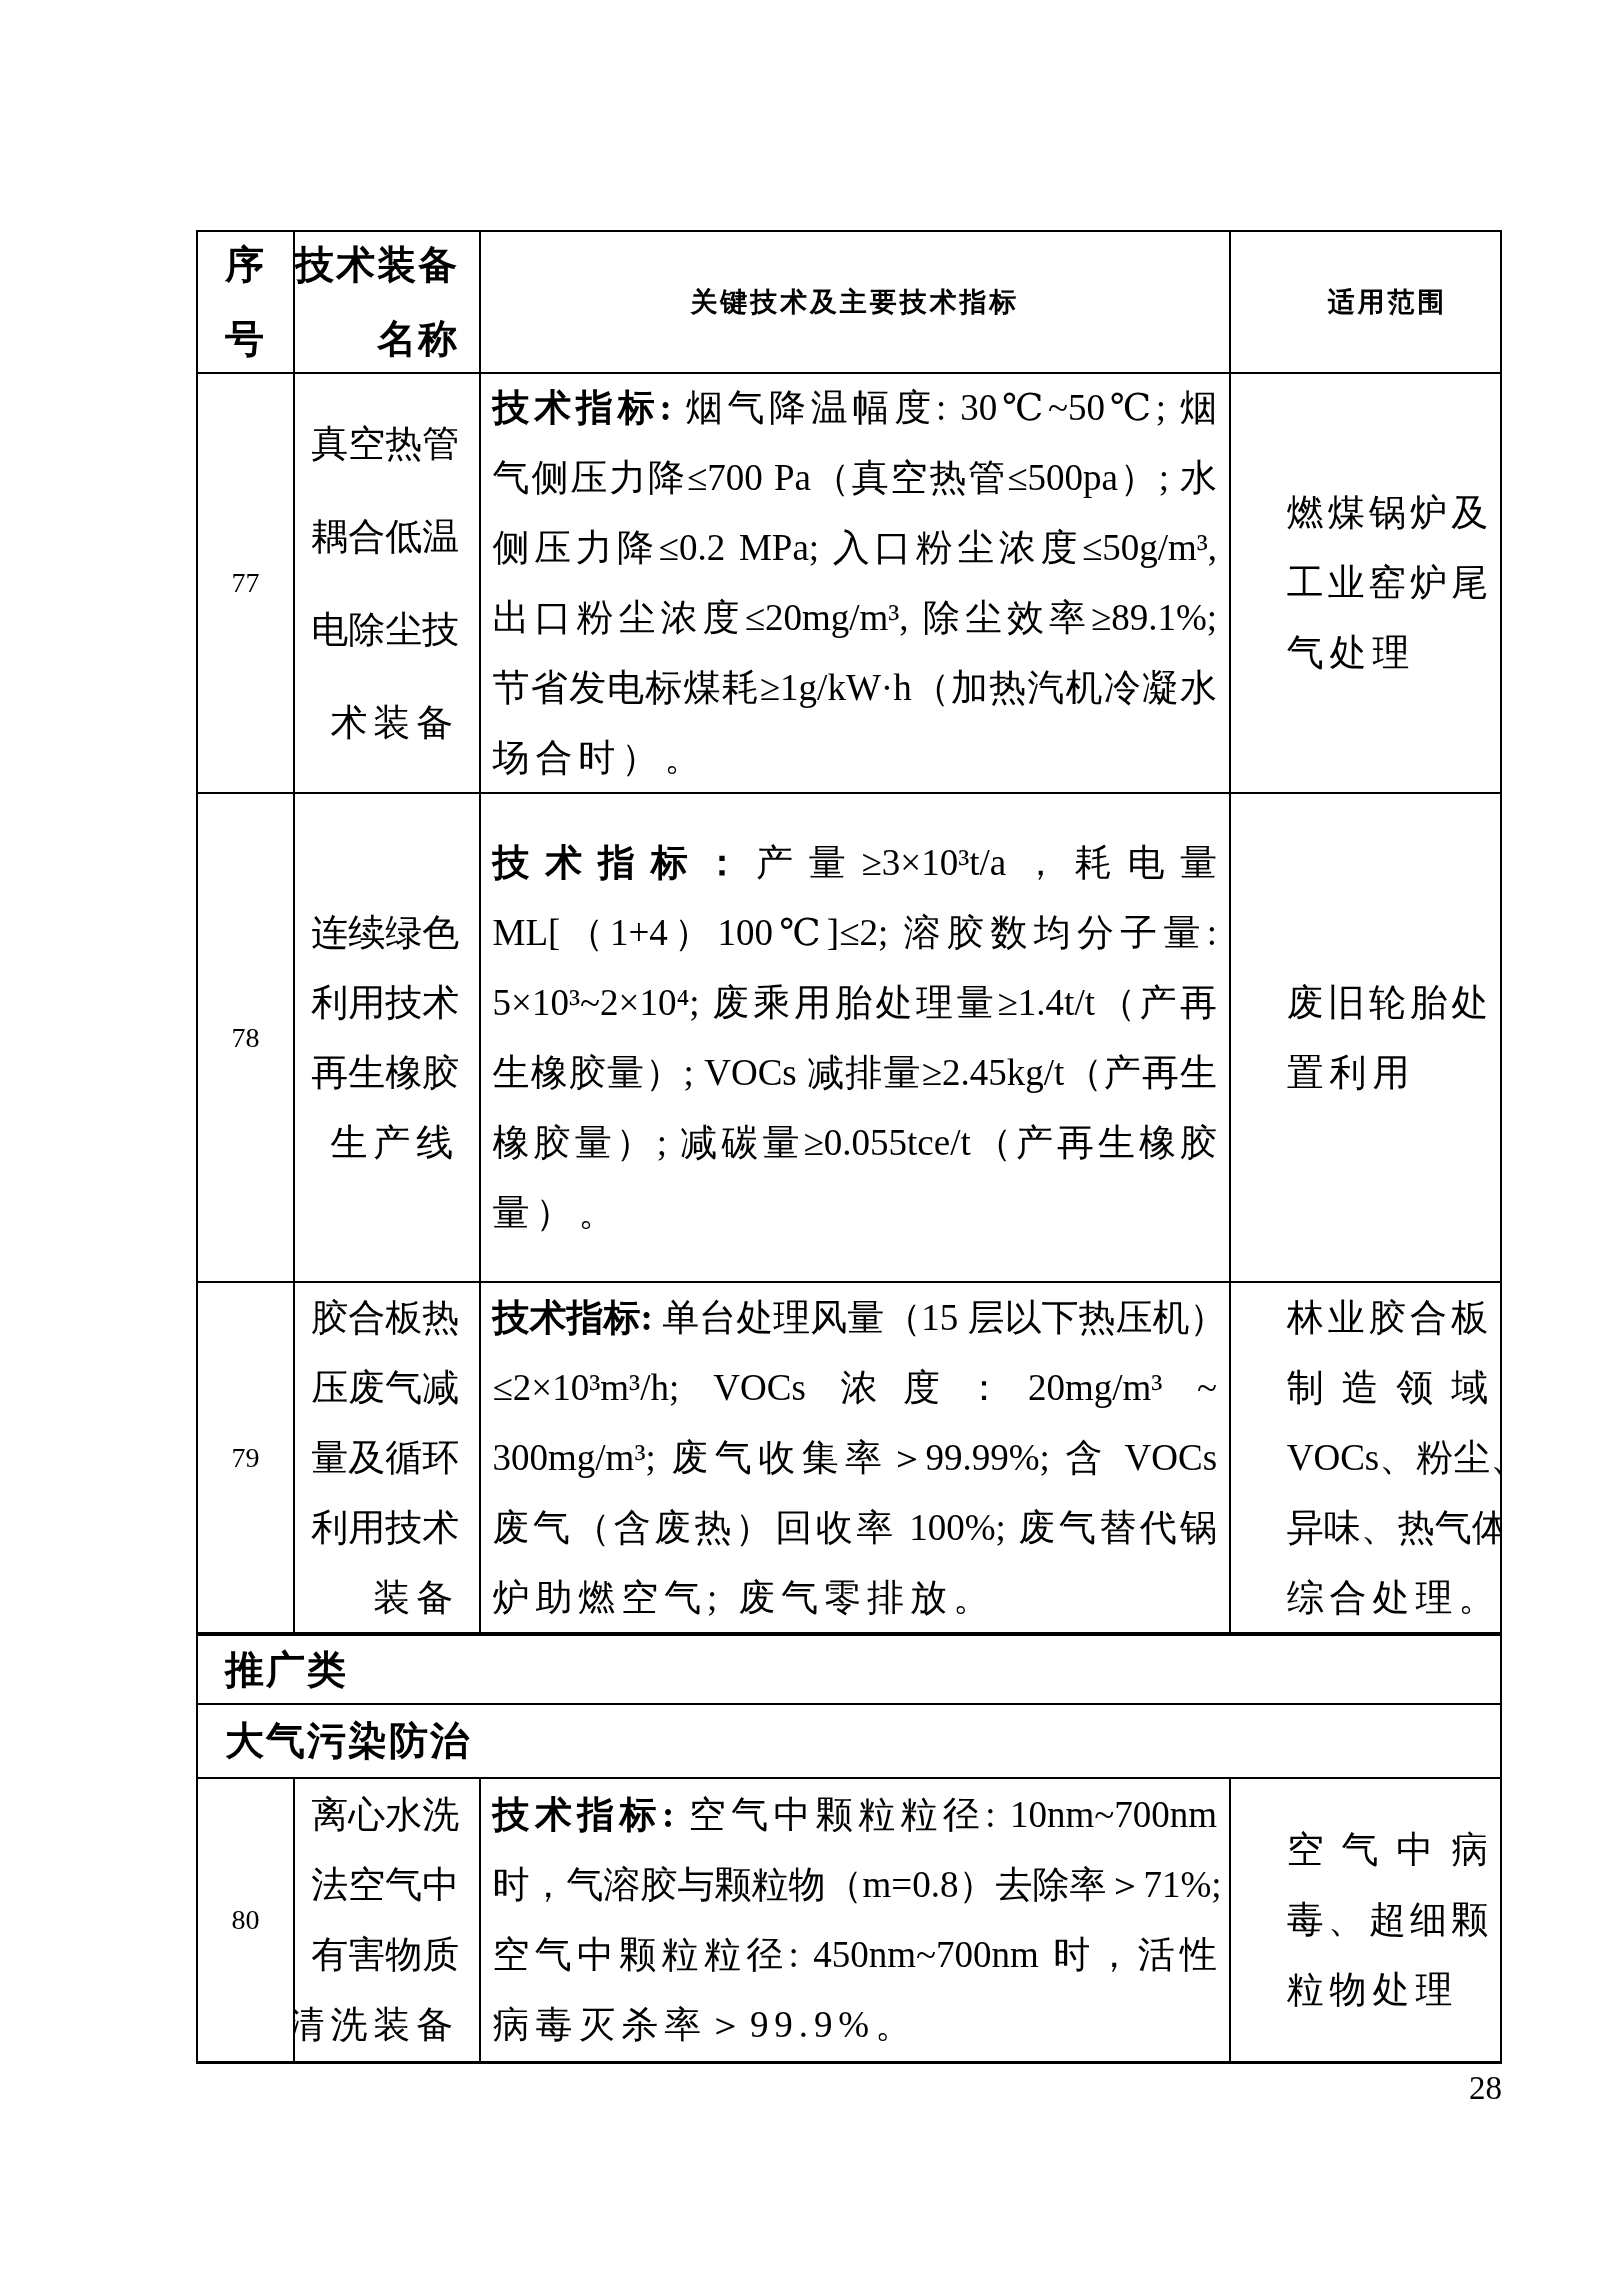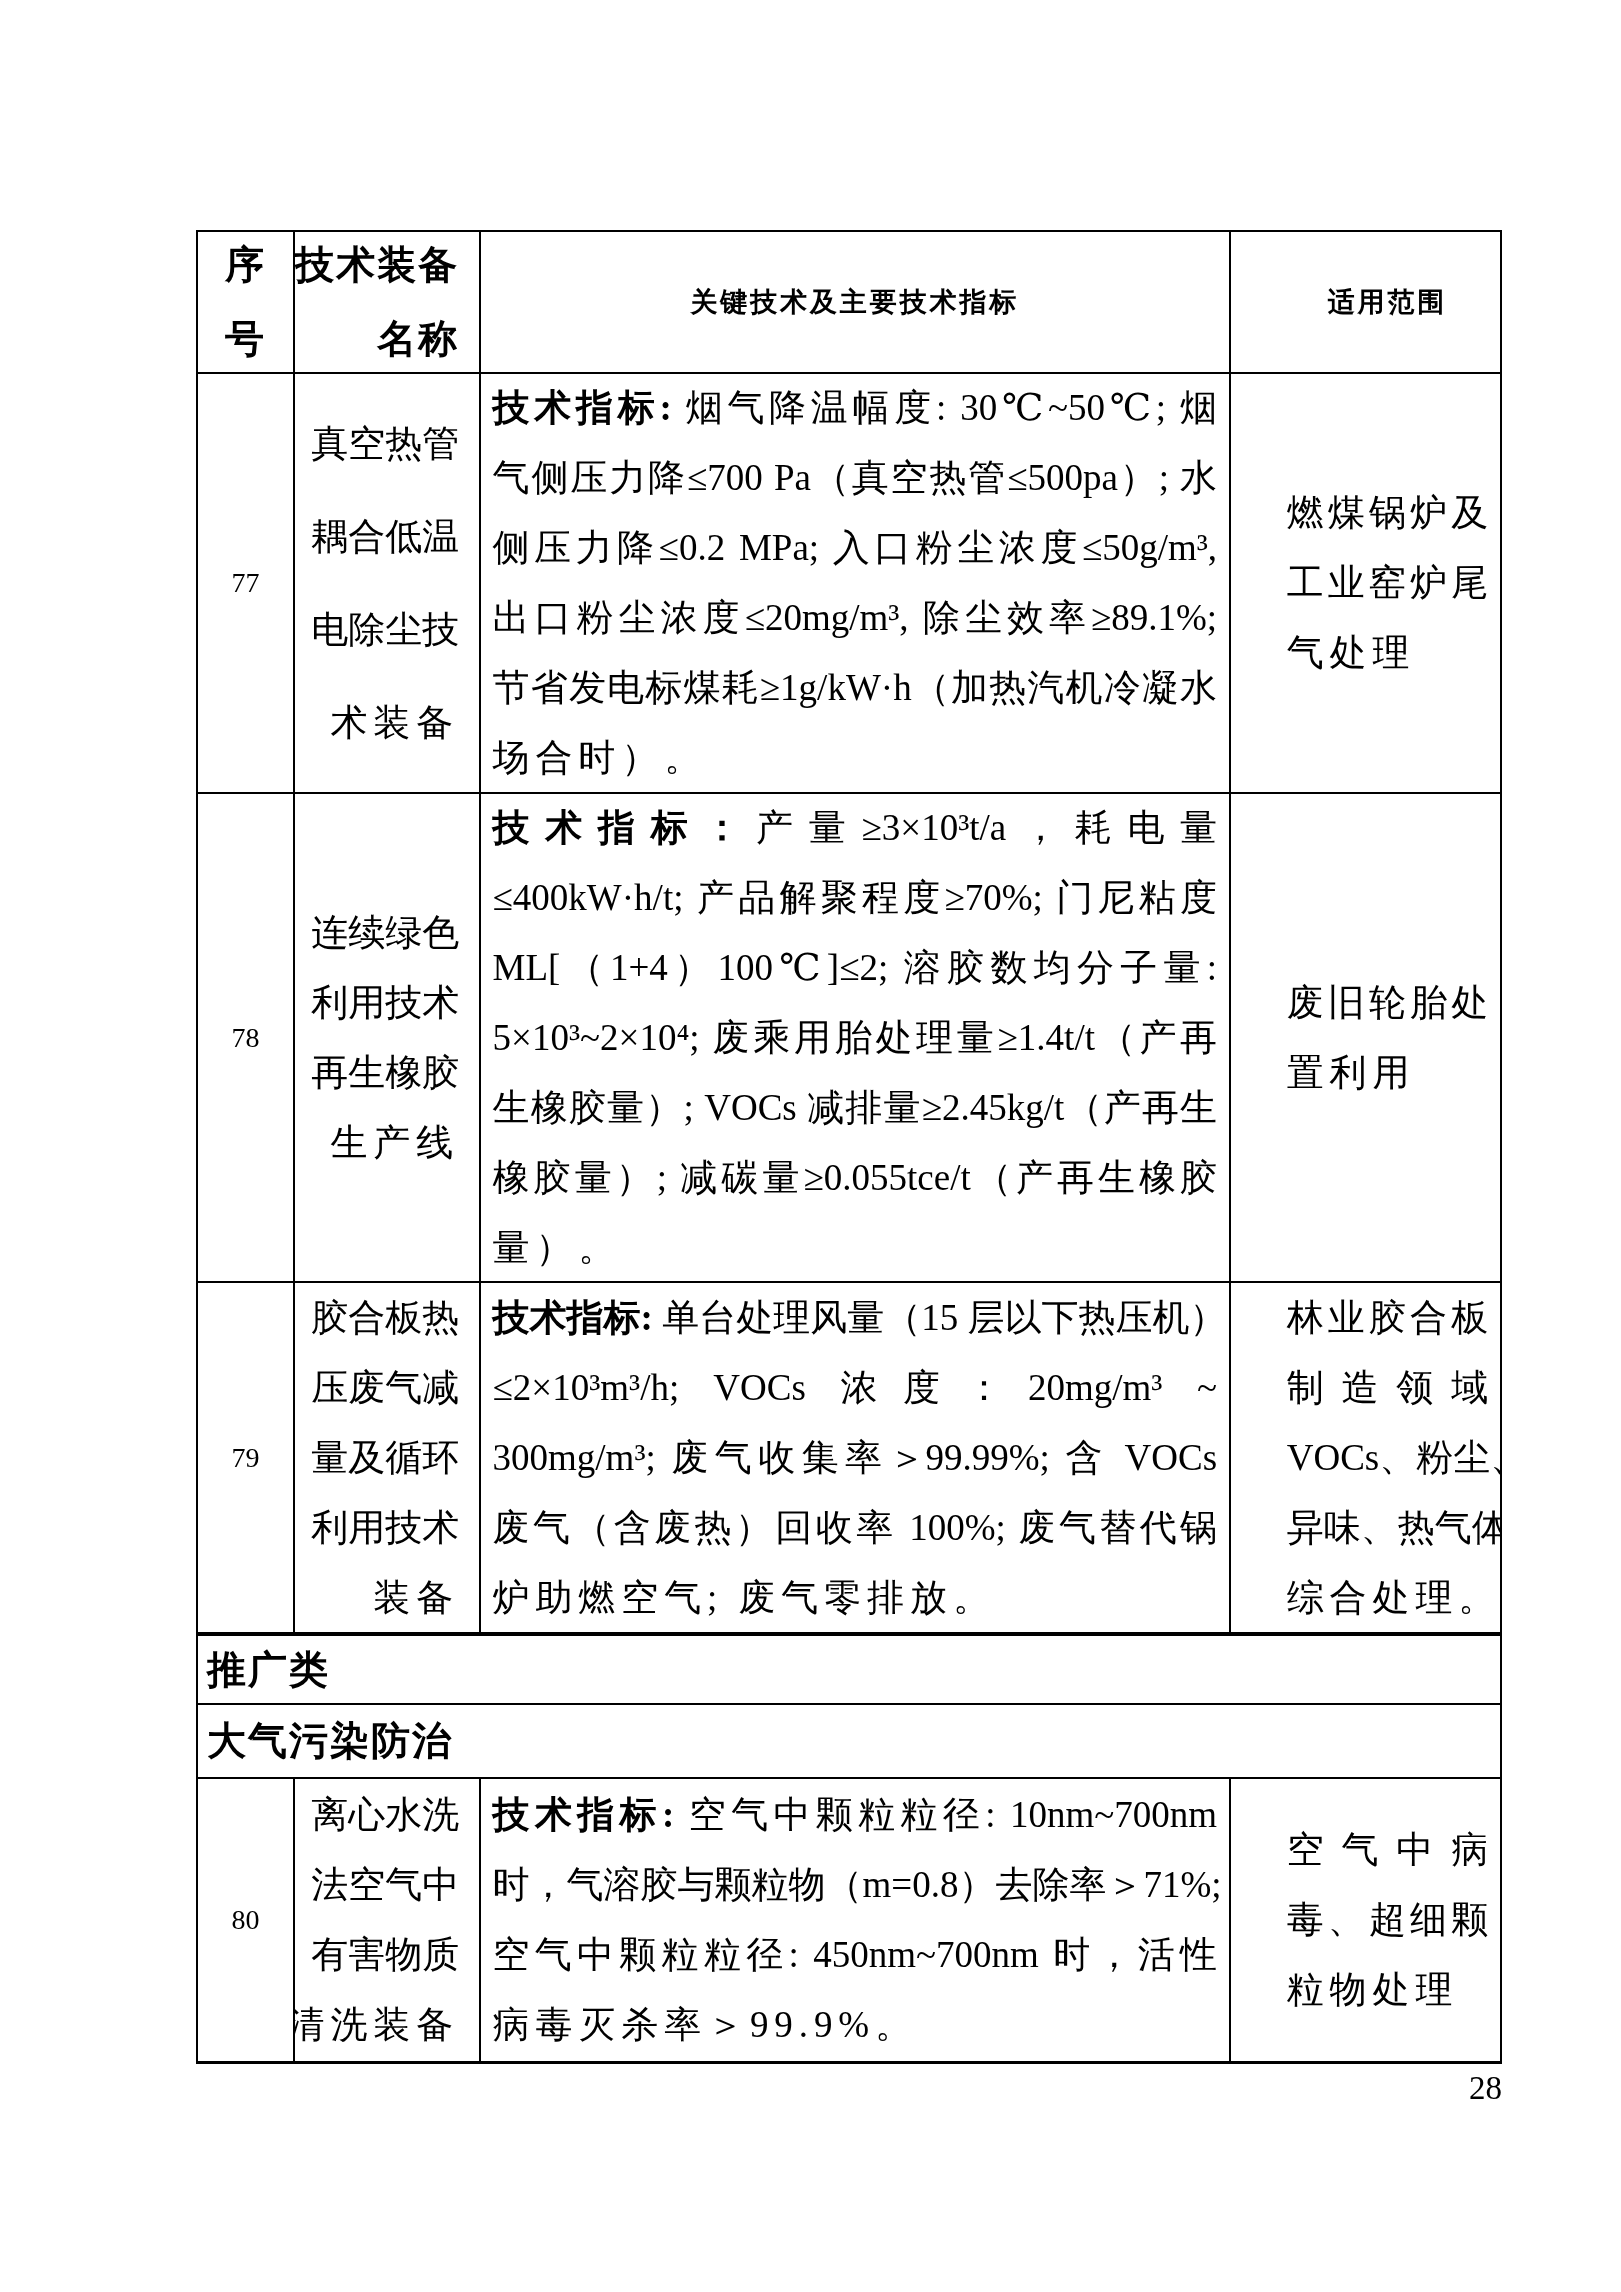--- a/index.html
+++ b/index.html
@@ -66,21 +66,21 @@
     letter-spacing: 2.9px;
   }
   .serial {
     font-size: 28px;
     text-align: center;
   }
   .section-row {
     height: 69px;
     display: flex;
     align-items: center;
-    padding-left: 9px;
+    padding-left: 27px;
     font-weight: bold;
     font-size: 39px;
     letter-spacing: 2px;
     border-bottom: 2px solid #000;
   }
   b { font-weight: bold; }
   .page-number {
     position: absolute;
     left: 196px;
     top: 2070px;
@@ -143,21 +143,20 @@
         <div class="serial">78</div>
       </div>
       <div class="cell c2">
           <div class="cell-line">连续绿色</div>
           <div class="cell-line">利用技术</div>
           <div class="cell-line">再生橡胶</div>
           <div class="cell-line last">生产线</div>
         </div>
       <div class="cell c3">
           <div class="cell-line"><b>技术指标：</b>产量≥3×10³t/a，耗电量</div>
-          <div class="cell-line">≤400kW·h/t; 产品解聚程度≥70%; 门尼粘度</div>
           <div class="cell-line">ML[（1+4）100℃]≤2; 溶胶数均分子量:</div>
           <div class="cell-line">5×10³~2×10⁴; 废乘用胎处理量≥1.4t/t（产再</div>
           <div class="cell-line">生橡胶量）; VOCs 减排量≥2.45kg/t（产再生</div>
           <div class="cell-line">橡胶量）; 减碳量≥0.055tce/t（产再生橡胶</div>
           <div class="cell-line last">量）。</div>
         </div>
       <div class="cell c4">
           <div class="cell-line">废旧轮胎处</div>
           <div class="cell-line last">置利用</div>
         </div>

